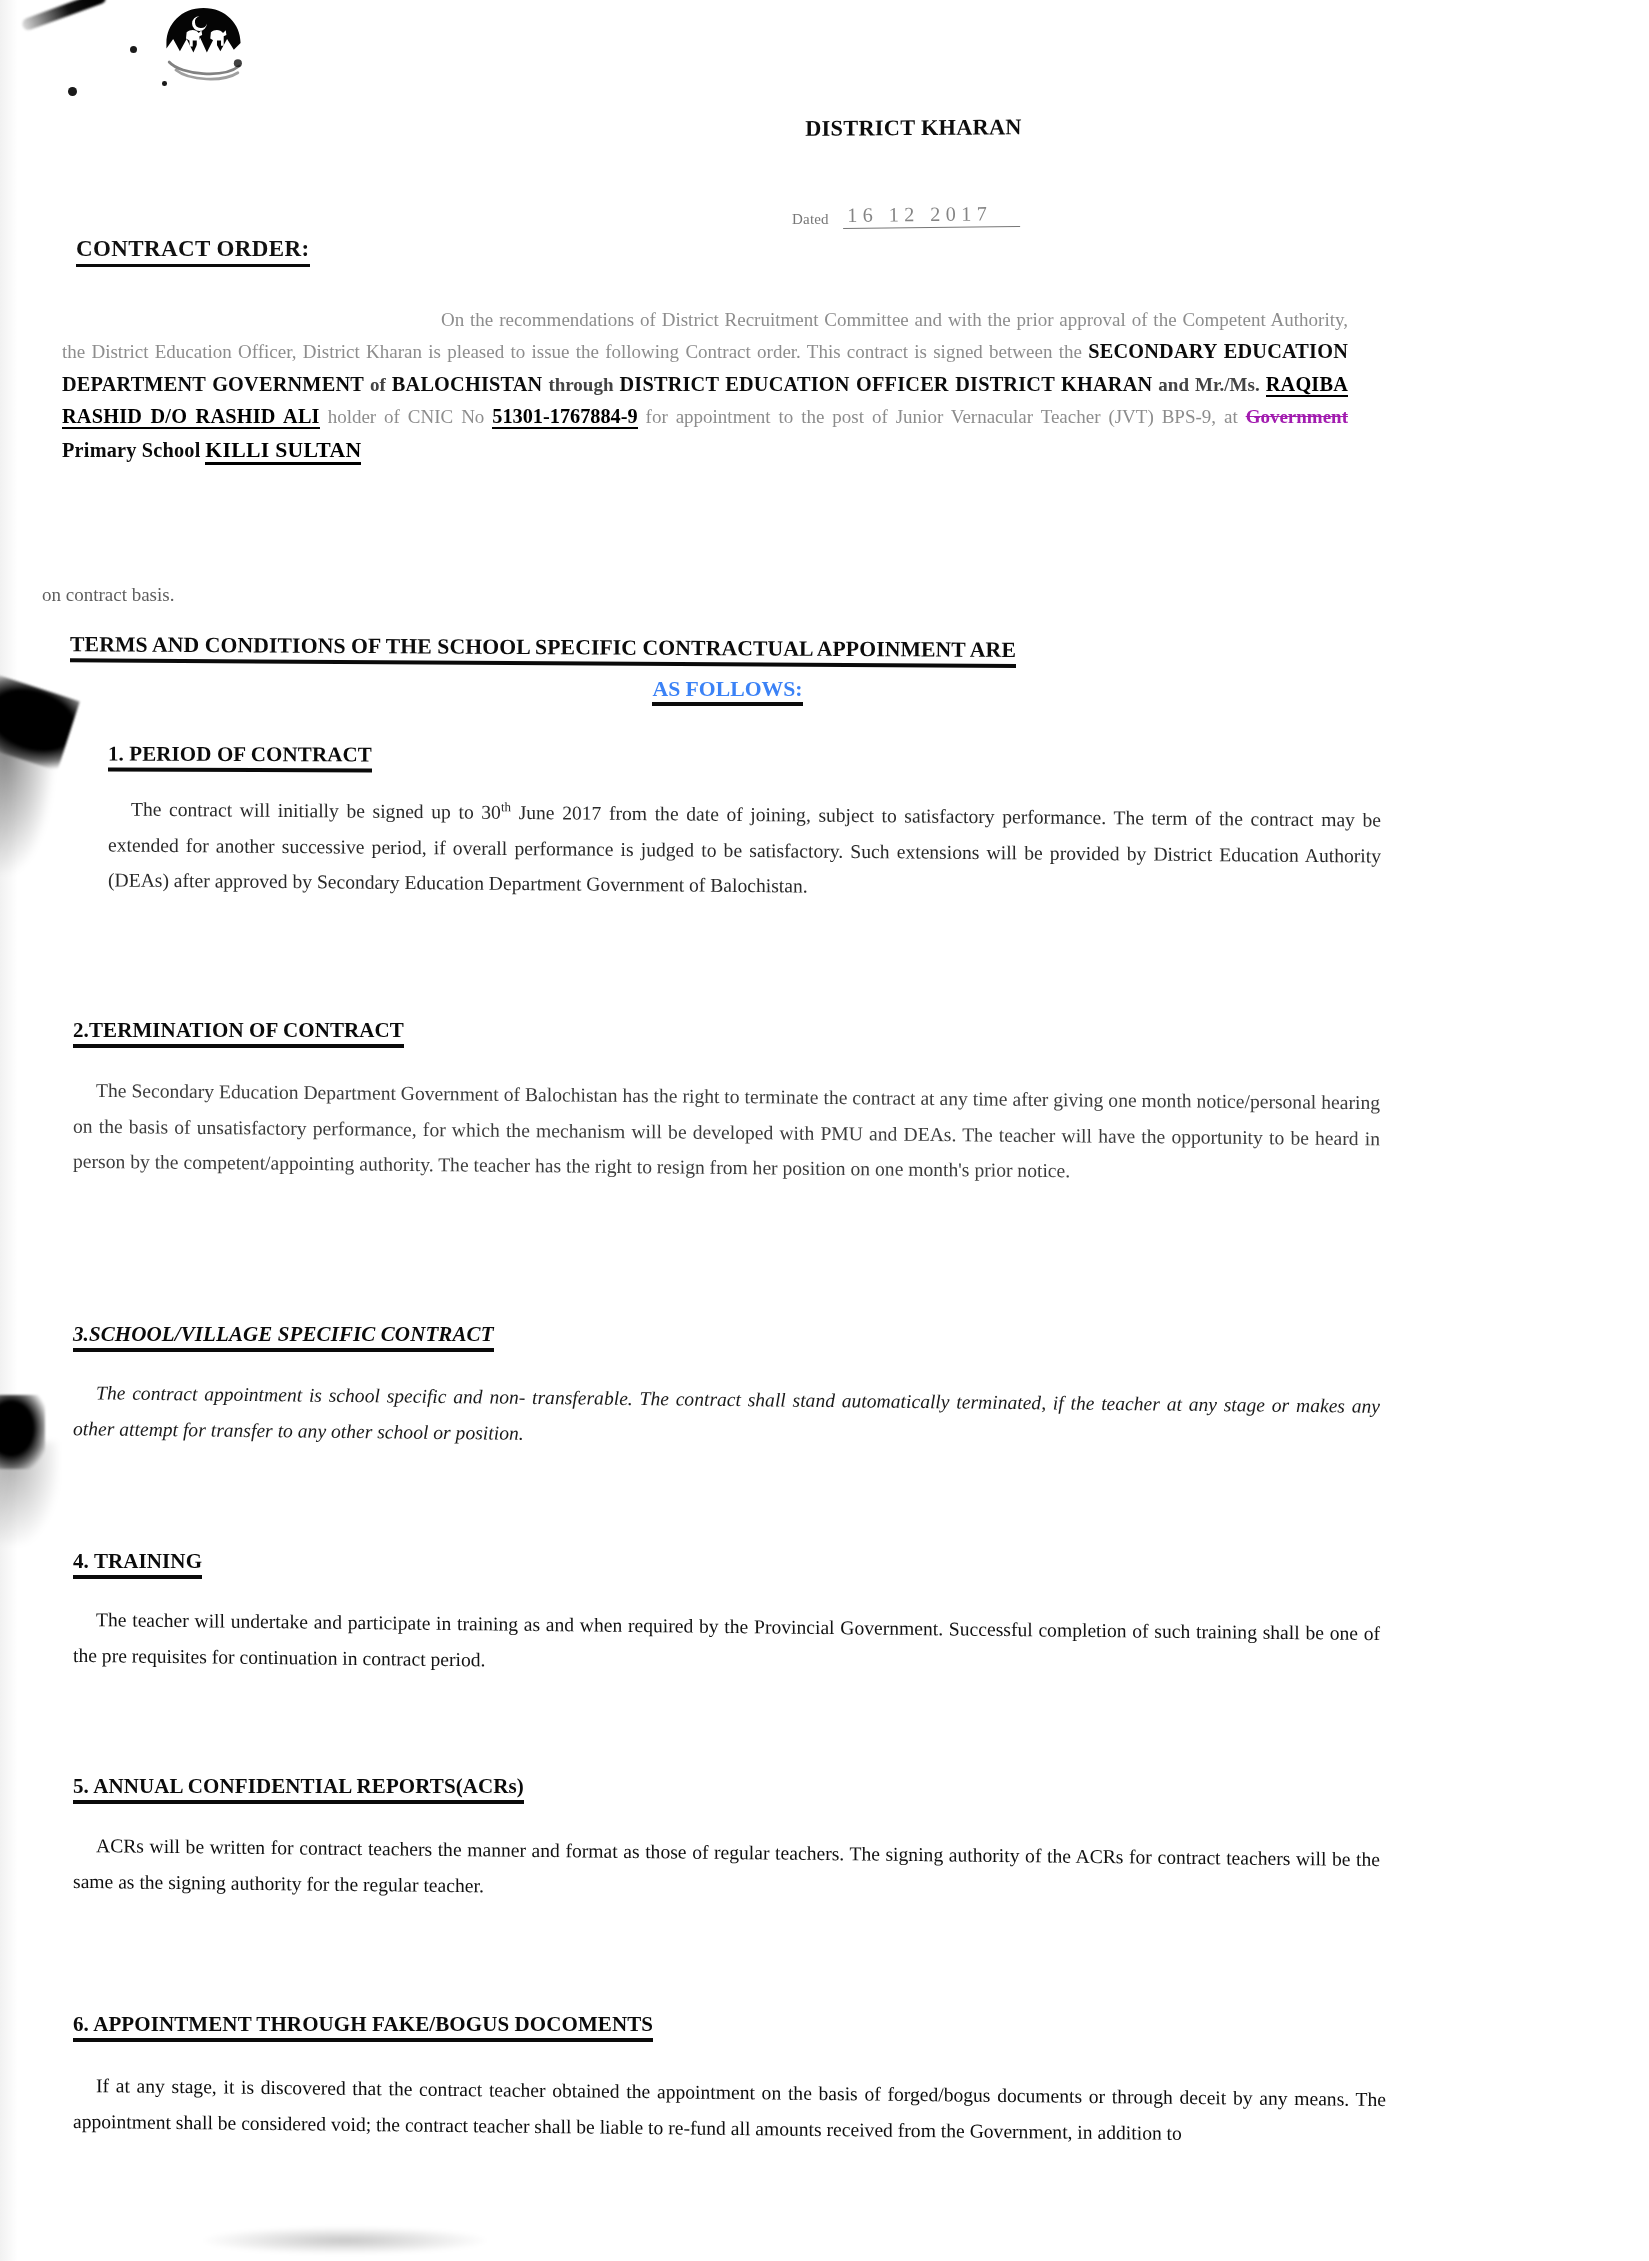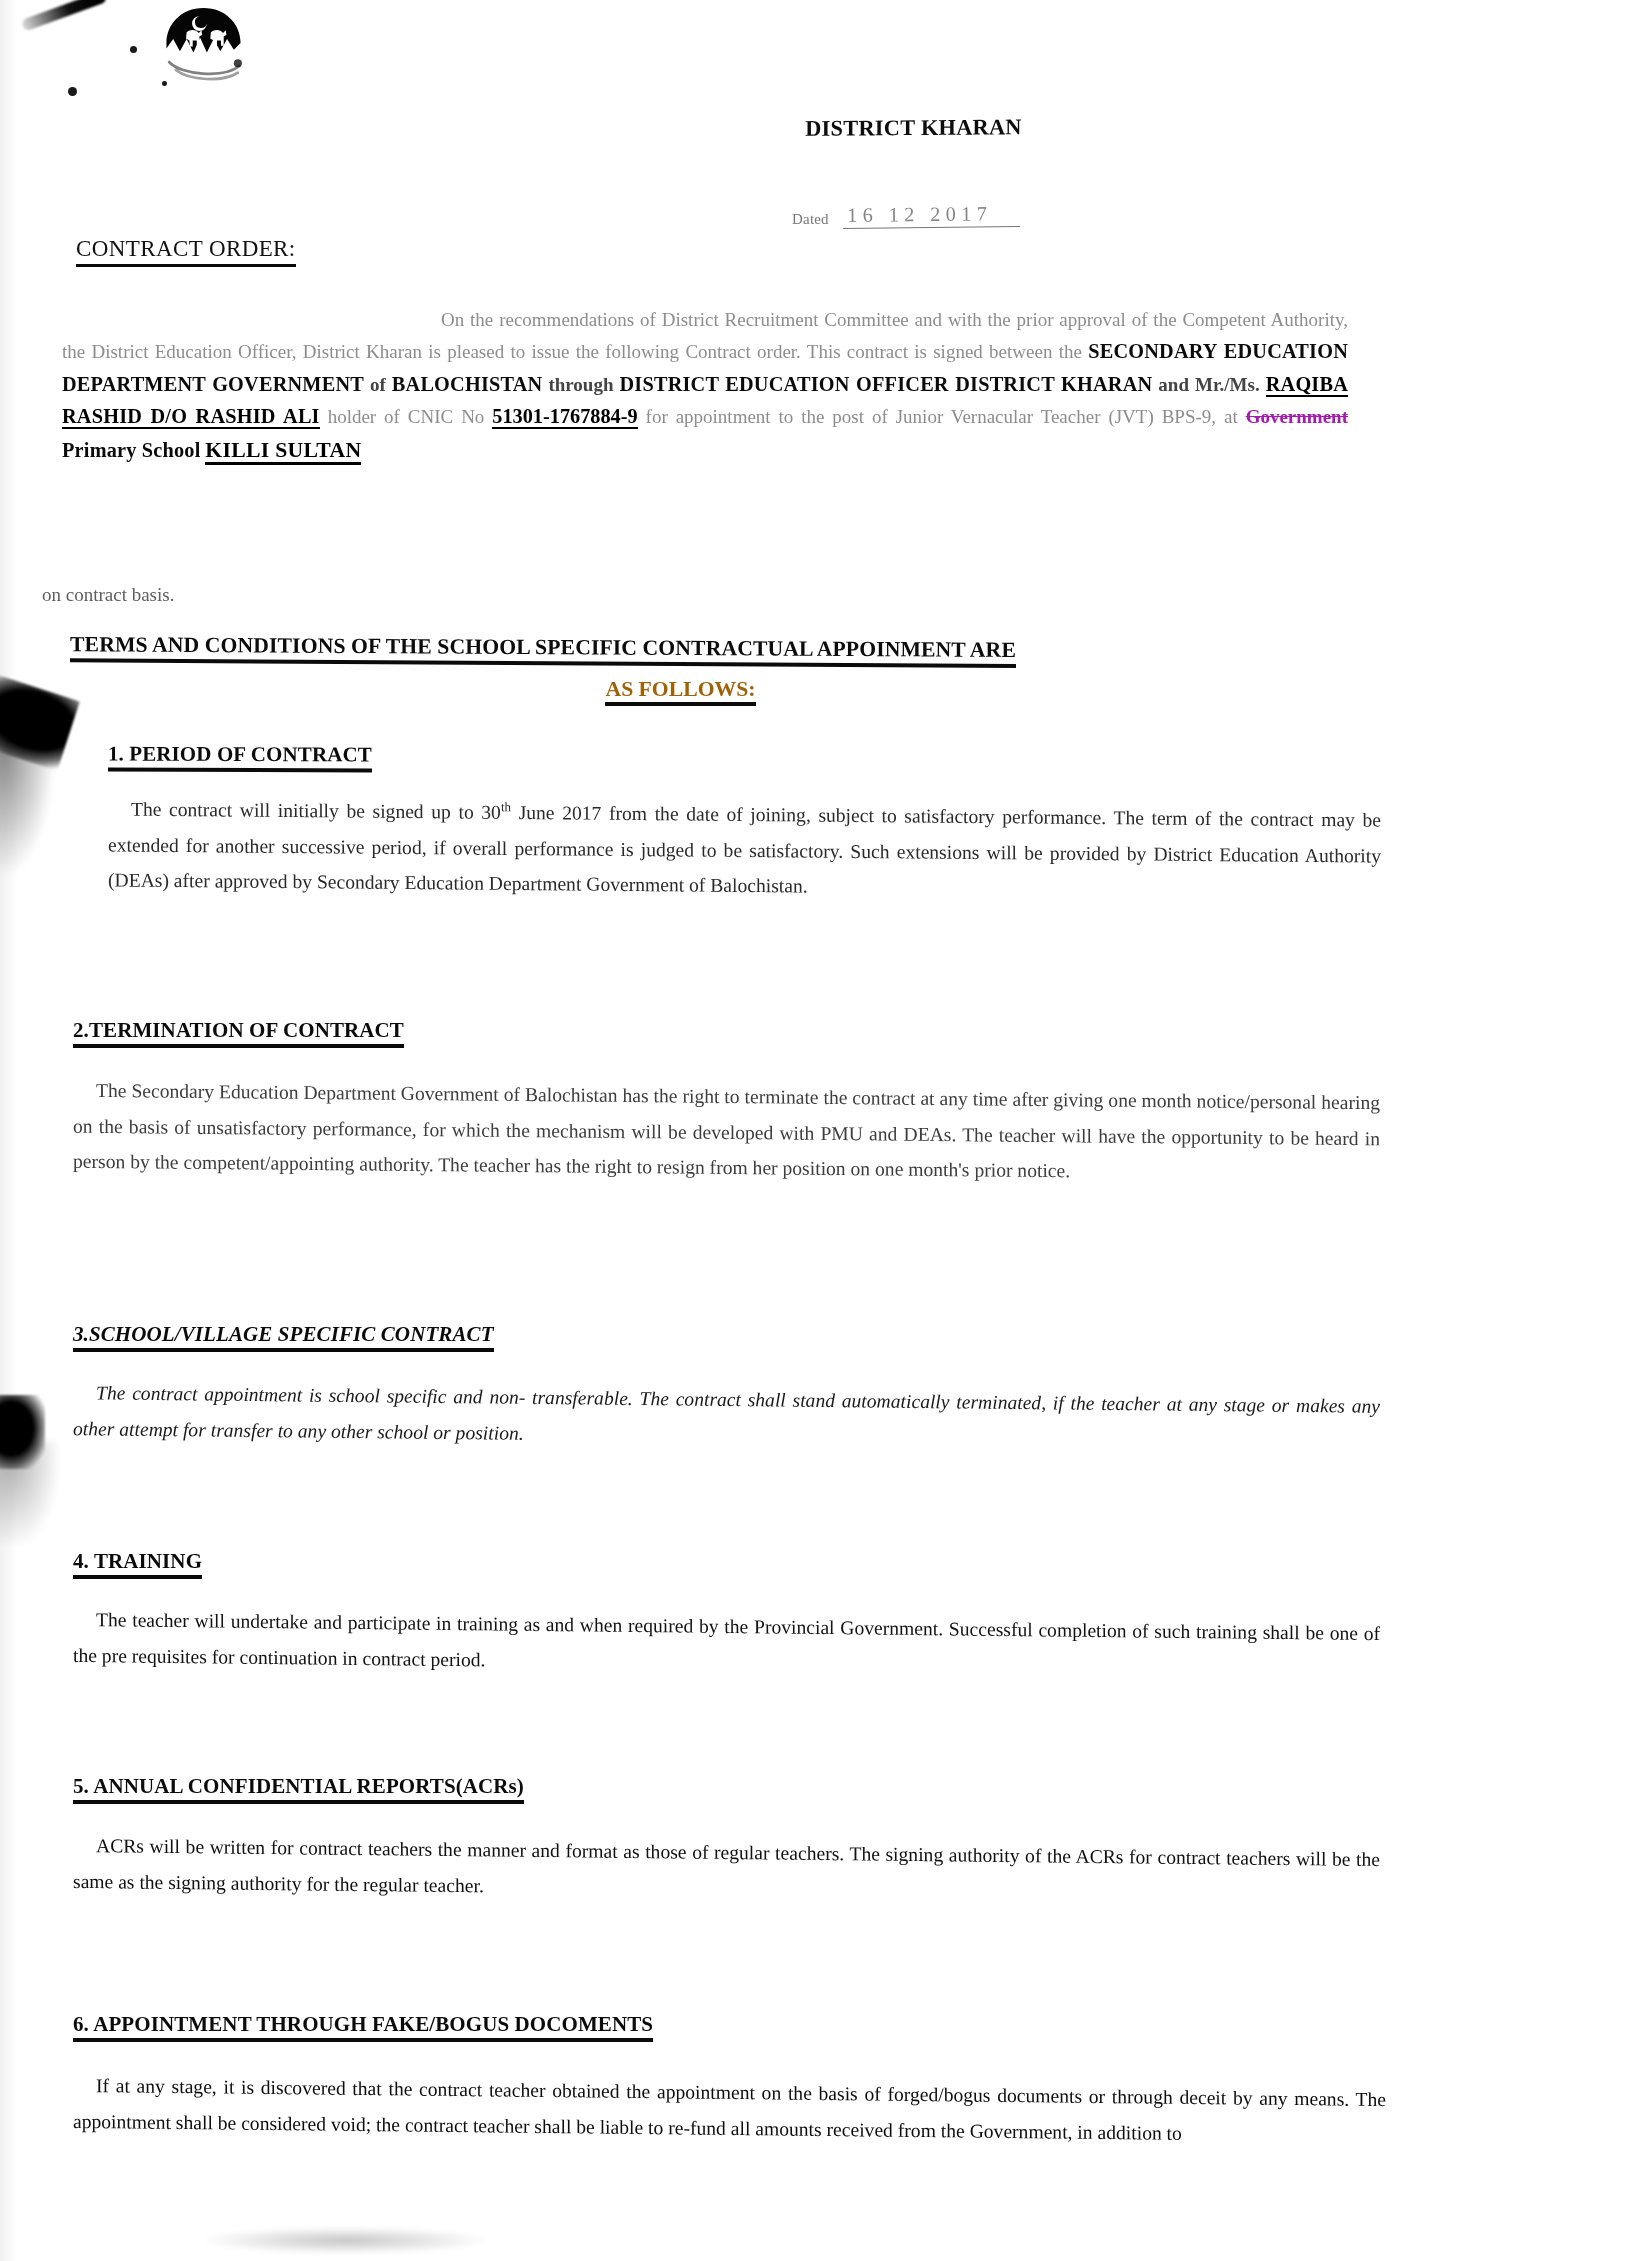--- a/index.html
+++ b/index.html
@@ -122,21 +122,21 @@
     padding: 0 4.1px 1.4px 4.1px;
     transform: rotate(-.6deg);
     opacity: .62;
   }
 
   
   .contract-order-heading {
     position: absolute;
     left: 76px; top: 236px;
     font-size: 23px;
-    font-weight: normal;
+    font-weight: bold;
     letter-spacing: 0.4px;
     border-bottom: 3.4px solid #0b0b0b;
     padding-bottom: 2px;
     color: #111;
   }
 
   
   .recital {
     position: absolute;
     left: 62px; top: 305px;
@@ -200,21 +200,22 @@
     padding-bottom: 1.4px;
     display: inline-block;
   }
   .terms-follows {
     position: absolute;
     left: 0; top: 677px;
     width: 1361px;
     text-align: center;
     font-size: 21.7px;
     font-weight: bold;
-    color: #a16207;
+    color: #3b82f6;
+    padding-left: 47px;
   }
   .terms-follows span {
     border-bottom: 4.1px solid #0b0b0b;
     padding-bottom: 0.7px;
   }
 
   
   .section { position: absolute; }
   .section-heading {
     font-size: 21px;

